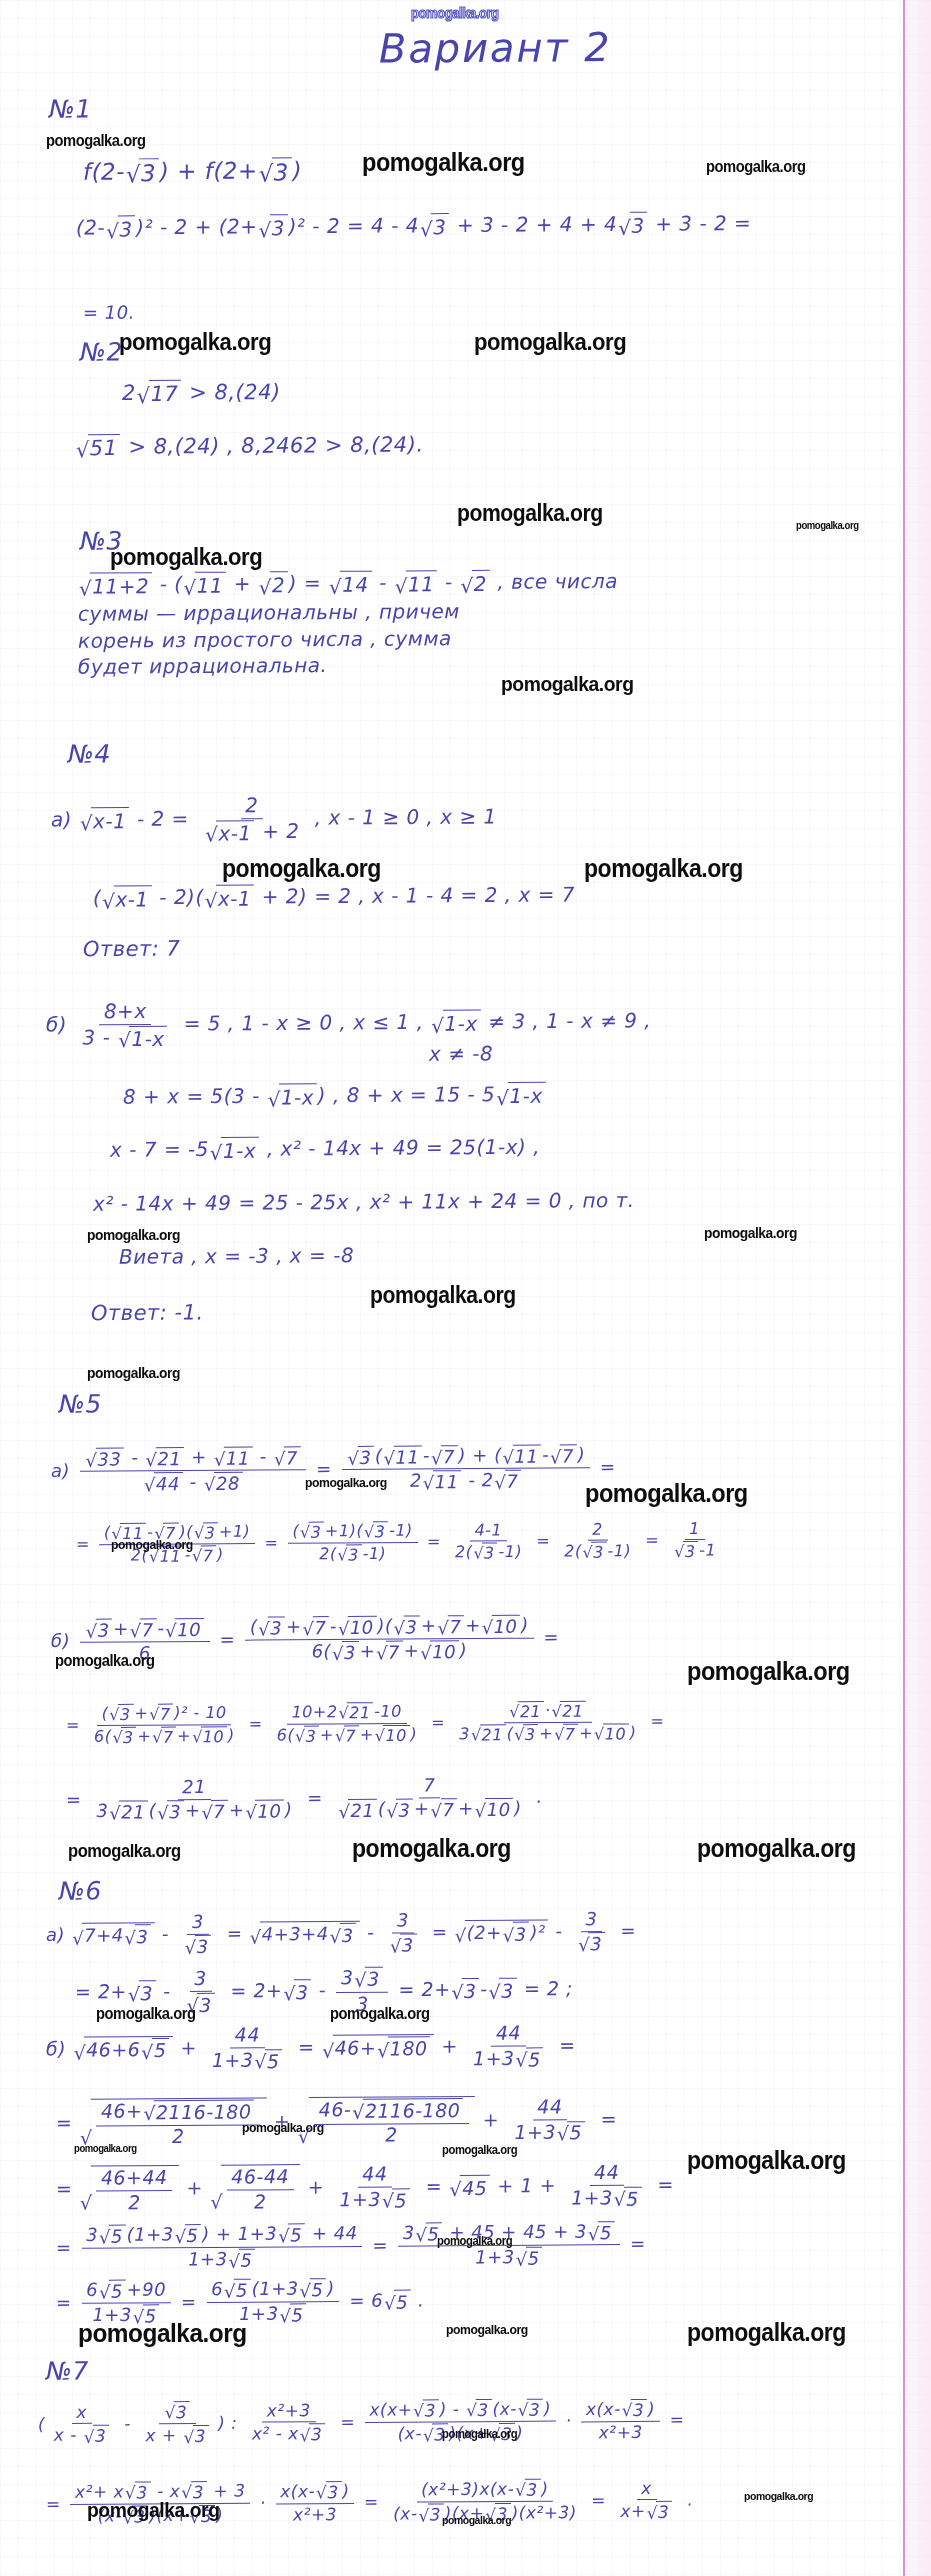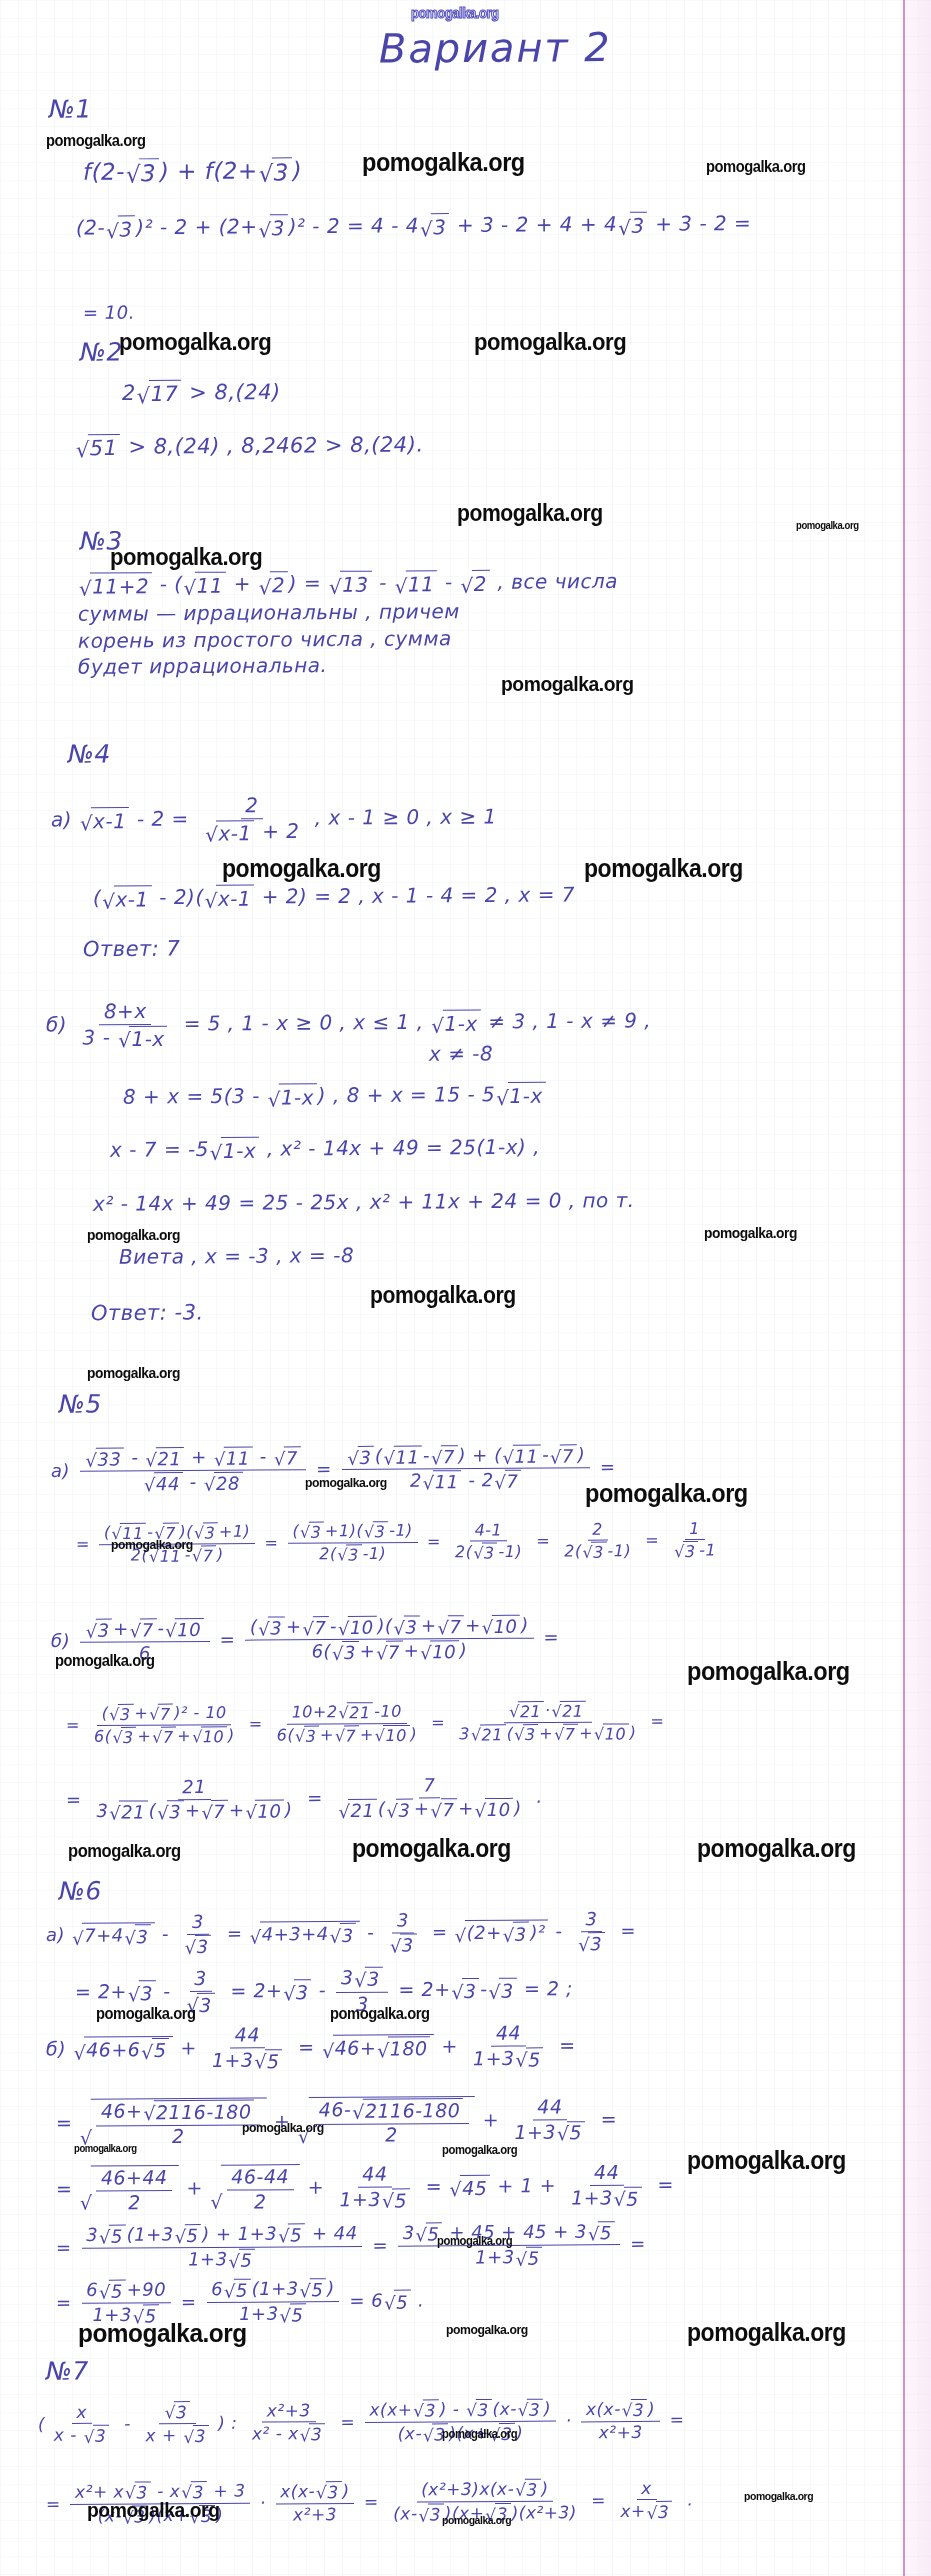--- a/index.html
+++ b/index.html
@@ -78,21 +78,21 @@
         <span class="rsign">√</span>
         <span class="rad">11+2</span>
       </span> - (<span class="sqrt">
         <span class="rsign">√</span>
         <span class="rad">11</span>
       </span> + <span class="sqrt">
         <span class="rsign">√</span>
         <span class="rad">2</span>
       </span>) = <span class="sqrt">
         <span class="rsign">√</span>
-        <span class="rad">13</span>
+        <span class="rad">14</span>
       </span> - <span class="sqrt">
         <span class="rsign">√</span>
         <span class="rad">11</span>
       </span> - <span class="sqrt">
         <span class="rsign">√</span>
         <span class="rad">2</span>
       </span> ,   все числа</div>
     <div class="line " style="left: 78px; top: 614px; font-size: 20px; color: rgb(74, 69, 171);">суммы — иррациональны ,  причем</div>
     <div class="line " style="left: 78px; top: 641px; font-size: 20px; color: rgb(74, 69, 171);">корень из простого числа ,  сумма</div>
     <div class="line " style="left: 78px; top: 667px; font-size: 20px; color: rgb(74, 69, 171);">будет иррациональна.</div>
@@ -132,21 +132,21 @@
       </span>)  ,   8 + x = 15 - 5<span class="sqrt">
         <span class="rsign">√</span>
         <span class="rad">1-x</span>
       </span></div>
     <div class="line " style="left: 110px; top: 1151px; font-size: 20px; color: rgb(74, 69, 171);">x - 7 = -5<span class="sqrt">
         <span class="rsign">√</span>
         <span class="rad">1-x</span>
       </span>  ,    x² - 14x + 49 = 25(1-x) ,</div>
     <div class="line " style="left: 93px; top: 1204px; font-size: 20px; color: rgb(74, 69, 171);">x² - 14x + 49 = 25 - 25x ,   x² + 11x + 24 = 0 ,   по т.</div>
     <div class="line " style="left: 119px; top: 1257px; font-size: 20px; color: rgb(74, 69, 171);">Виета ,   x = -3 ,  x = -8</div>
-    <div class="line " style="left: 91px; top: 1314px; font-size: 21px; color: rgb(74, 69, 171);">Ответ:   -3.</div>
+    <div class="line " style="left: 91px; top: 1314px; font-size: 21px; color: rgb(74, 69, 171);">Ответ:   -1.</div>
     <div class="line label" style="left: 59px; top: 1405px; font-size: 25px; color: rgb(74, 69, 171);">№5</div>
     <div class="line " style="left: 51px; top: 1472px; font-size: 18px; color: rgb(74, 69, 171);">а)   <span class="frac">
         <span class="fn"><span class="sqrt">
             <span class="rsign">√</span>
             <span class="rad">33</span>
           </span> - <span class="sqrt">
             <span class="rsign">√</span>
             <span class="rad">21</span>
           </span> + <span class="sqrt">
             <span class="rsign">√</span>

